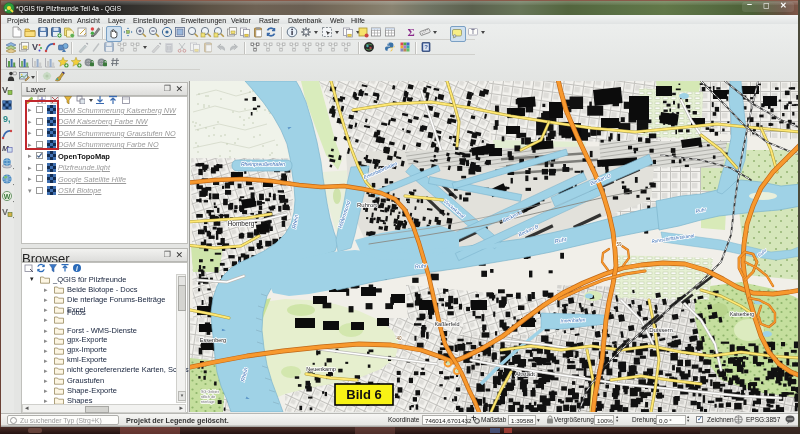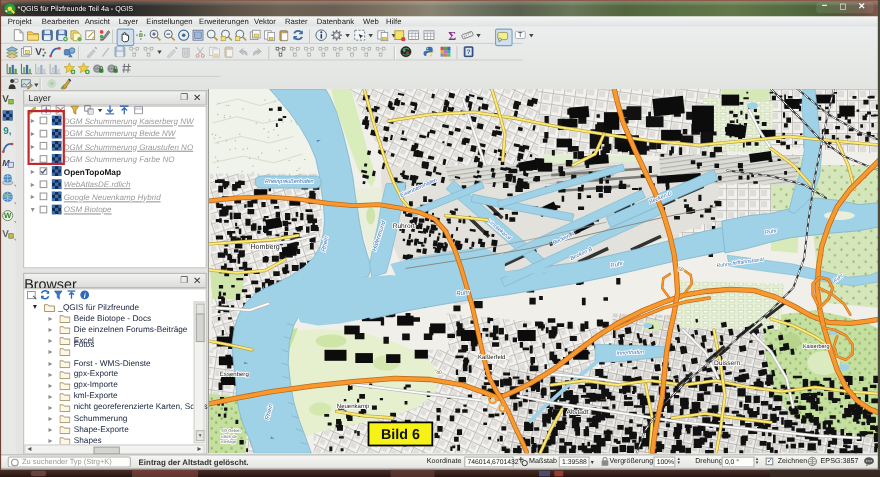--- a/index.html
+++ b/index.html
@@ -732,21 +732,21 @@
     <div style="position:absolute;left:47px;top:116.5px">
       <svg width="9" height="9" viewBox="0 0 9 9">
         <rect width="9" height="9" fill="#122c52"></rect>
         <rect width="3" height="3" fill="#3f6fb0"></rect>
         <rect x="6" width="3" height="3" fill="#3f6fb0"></rect>
         <rect x="3" y="3" width="3" height="3" fill="#3f6fb0"></rect>
         <rect y="6" width="3" height="3" fill="#3f6fb0"></rect>
         <rect x="6" y="6" width="3" height="3" fill="#3f6fb0"></rect>
       </svg>
     </div>
-    <span style="position:absolute;left:58px;top:117.0px;font-size:7.3px;font-style:italic;color:#9a9a9a;text-decoration:underline;white-space:nowrap">DGM Schummerung Beide NW</span>
+    <span style="position:absolute;left:58px;top:117.0px;font-size:7.3px;font-style:italic;color:#9a9a9a;text-decoration:underline;white-space:nowrap">DGM Kaiserberg Farbe NW</span>
     <span style="position:absolute;left:28px;top:129.0px;font-size:7px;color:#8c8c8c">▸</span>
     <div style="position:absolute;left:36px;top:129.0px;width:7px;height:7px;background:#fff;border:1px solid #9a9a9a;box-sizing:border-box"></div>
     <div style="position:absolute;left:47px;top:128.0px">
       <svg width="9" height="9" viewBox="0 0 9 9">
         <rect width="9" height="9" fill="#122c52"></rect>
         <rect width="3" height="3" fill="#3f6fb0"></rect>
         <rect x="6" width="3" height="3" fill="#3f6fb0"></rect>
         <rect x="3" y="3" width="3" height="3" fill="#3f6fb0"></rect>
         <rect y="6" width="3" height="3" fill="#3f6fb0"></rect>
         <rect x="6" y="6" width="3" height="3" fill="#3f6fb0"></rect>
@@ -758,21 +758,21 @@
     <div style="position:absolute;left:47px;top:139.5px">
       <svg width="9" height="9" viewBox="0 0 9 9">
         <rect width="9" height="9" fill="#122c52"></rect>
         <rect width="3" height="3" fill="#3f6fb0"></rect>
         <rect x="6" width="3" height="3" fill="#3f6fb0"></rect>
         <rect x="3" y="3" width="3" height="3" fill="#3f6fb0"></rect>
         <rect y="6" width="3" height="3" fill="#3f6fb0"></rect>
         <rect x="6" y="6" width="3" height="3" fill="#3f6fb0"></rect>
       </svg>
     </div>
-    <span style="position:absolute;left:58px;top:140.0px;font-size:7.3px;font-style:italic;color:#9a9a9a;white-space:nowrap">DGM Schummerung Farbe NO</span>
+    <span style="position:absolute;left:58px;top:140.0px;font-size:7.3px;font-style:italic;color:#9a9a9a;text-decoration:underline;white-space:nowrap">DGM Schummerung Farbe NO</span>
     <span style="position:absolute;left:28px;top:152.0px;font-size:7px;color:#8c8c8c">▸</span>
     <div style="position:absolute;left:36px;top:152.0px;width:7px;height:7px;background:#fff;border:1px solid #9a9a9a;box-sizing:border-box"></div>
     <div style="position:absolute;left:36px;top:152.0px;width:7px;height:7px">
       <svg width="7" height="7" viewBox="0 0 7 7">
         <path d="M1.2,3.6 L2.8,5.2 L5.8,1.4" fill="none" stroke="#44608a" stroke-width="1.2"></path>
       </svg>
     </div>
     <div style="position:absolute;left:47px;top:151.0px">
       <svg width="9" height="9" viewBox="0 0 9 9">
         <rect width="9" height="9" fill="#122c52"></rect>
@@ -789,34 +789,34 @@
     <div style="position:absolute;left:47px;top:162.5px">
       <svg width="9" height="9" viewBox="0 0 9 9">
         <rect width="9" height="9" fill="#122c52"></rect>
         <rect width="3" height="3" fill="#3f6fb0"></rect>
         <rect x="6" width="3" height="3" fill="#3f6fb0"></rect>
         <rect x="3" y="3" width="3" height="3" fill="#3f6fb0"></rect>
         <rect y="6" width="3" height="3" fill="#3f6fb0"></rect>
         <rect x="6" y="6" width="3" height="3" fill="#3f6fb0"></rect>
       </svg>
     </div>
-    <span style="position:absolute;left:58px;top:163.0px;font-size:7.3px;font-style:italic;color:#9a9a9a;text-decoration:underline;white-space:nowrap">WebAtlasDE.rdlich</span>
+    <span style="position:absolute;left:58px;top:163.0px;font-size:7.3px;font-style:italic;color:#9a9a9a;text-decoration:underline;white-space:nowrap">Pilzfreunde.light</span>
     <span style="position:absolute;left:28px;top:175.0px;font-size:7px;color:#8c8c8c">▸</span>
     <div style="position:absolute;left:36px;top:175.0px;width:7px;height:7px;background:#fff;border:1px solid #9a9a9a;box-sizing:border-box"></div>
     <div style="position:absolute;left:47px;top:174.0px">
       <svg width="9" height="9" viewBox="0 0 9 9">
         <rect width="9" height="9" fill="#122c52"></rect>
         <rect width="3" height="3" fill="#3f6fb0"></rect>
         <rect x="6" width="3" height="3" fill="#3f6fb0"></rect>
         <rect x="3" y="3" width="3" height="3" fill="#3f6fb0"></rect>
         <rect y="6" width="3" height="3" fill="#3f6fb0"></rect>
         <rect x="6" y="6" width="3" height="3" fill="#3f6fb0"></rect>
       </svg>
     </div>
-    <span style="position:absolute;left:58px;top:174.5px;font-size:7.3px;font-style:italic;color:#9a9a9a;text-decoration:underline;white-space:nowrap">Google Neuenkamp Hybrid</span>
+    <span style="position:absolute;left:58px;top:174.5px;font-size:7.3px;font-style:italic;color:#9a9a9a;text-decoration:underline;white-space:nowrap">Google Satellite Hilfe</span>
     <span style="position:absolute;left:28px;top:186.5px;font-size:7px;color:#8c8c8c">▾</span>
     <div style="position:absolute;left:36px;top:186.5px;width:7px;height:7px;background:#fff;border:1px solid #9a9a9a;box-sizing:border-box"></div>
     <div style="position:absolute;left:47px;top:185.5px">
       <svg width="9" height="9" viewBox="0 0 9 9">
         <rect width="9" height="9" fill="#122c52"></rect>
         <rect width="3" height="3" fill="#3f6fb0"></rect>
         <rect x="6" width="3" height="3" fill="#3f6fb0"></rect>
         <rect x="3" y="3" width="3" height="3" fill="#3f6fb0"></rect>
         <rect y="6" width="3" height="3" fill="#3f6fb0"></rect>
         <rect x="6" y="6" width="3" height="3" fill="#3f6fb0"></rect>
@@ -872,21 +872,21 @@
         <path d="M0.5,2 h3 l1,1.2 h5 v5 H0.5 z" fill="#fdf6e3" stroke="#8a7a4a" stroke-width="0.7"></path>
       </svg>
     </div>
     <span style="position:absolute;left:67px;top:284.6px;font-size:7.5px;color:#15213a;white-space:nowrap">Beide Biotope - Docs</span>
     <span style="position:absolute;left:44px;top:296.20000000000005px;font-size:7px;color:#8c8c8c">▸</span>
     <div style="position:absolute;left:54px;top:295.20000000000005px">
       <svg width="10" height="9" viewBox="0 0 10 9">
         <path d="M0.5,2 h3 l1,1.2 h5 v5 H0.5 z" fill="#fdf6e3" stroke="#8a7a4a" stroke-width="0.7"></path>
       </svg>
     </div>
-    <span style="position:absolute;left:67px;top:294.70000000000005px;font-size:7.5px;color:#15213a;white-space:nowrap">Die einzelnen Forums-Beiträge</span>
+    <span style="position:absolute;left:67px;top:294.70000000000005px;font-size:7.5px;color:#15213a;white-space:nowrap">Die nterlage Forums-Beiträge</span>
     <span style="position:absolute;left:44px;top:306.30000000000007px;font-size:7px;color:#8c8c8c">▸</span>
     <div style="position:absolute;left:54px;top:305.30000000000007px">
       <svg width="10" height="9" viewBox="0 0 10 9">
         <path d="M0.5,2 h3 l1,1.2 h5 v5 H0.5 z" fill="#fdf6e3" stroke="#8a7a4a" stroke-width="0.7"></path>
       </svg>
     </div>
     <span style="position:absolute;left:67px;top:304.80000000000007px;font-size:7.5px;color:#15213a;white-space:nowrap">Excel</span>
     <span style="position:absolute;left:44px;top:316.4000000000001px;font-size:7px;color:#8c8c8c">▸</span>
     <div style="position:absolute;left:54px;top:315.4000000000001px">
       <svg width="10" height="9" viewBox="0 0 10 9">
@@ -928,21 +928,21 @@
         <path d="M0.5,2 h3 l1,1.2 h5 v5 H0.5 z" fill="#fdf6e3" stroke="#8a7a4a" stroke-width="0.7"></path>
       </svg>
     </div>
     <span style="position:absolute;left:67px;top:365.4000000000002px;font-size:7.5px;color:#15213a;white-space:nowrap">nicht georeferenzierte Karten, Scans, Scr</span>
     <span style="position:absolute;left:44px;top:377.0000000000002px;font-size:7px;color:#8c8c8c">▸</span>
     <div style="position:absolute;left:54px;top:376.0000000000002px">
       <svg width="10" height="9" viewBox="0 0 10 9">
         <path d="M0.5,2 h3 l1,1.2 h5 v5 H0.5 z" fill="#fdf6e3" stroke="#8a7a4a" stroke-width="0.7"></path>
       </svg>
     </div>
-    <span style="position:absolute;left:67px;top:375.5000000000002px;font-size:7.5px;color:#15213a;white-space:nowrap">Schummerung</span>
+    <span style="position:absolute;left:67px;top:375.5000000000002px;font-size:7.5px;color:#15213a;white-space:nowrap">Graustufen</span>
     <span style="position:absolute;left:44px;top:387.10000000000025px;font-size:7px;color:#8c8c8c">▸</span>
     <div style="position:absolute;left:54px;top:386.10000000000025px">
       <svg width="10" height="9" viewBox="0 0 10 9">
         <path d="M0.5,2 h3 l1,1.2 h5 v5 H0.5 z" fill="#fdf6e3" stroke="#8a7a4a" stroke-width="0.7"></path>
       </svg>
     </div>
     <span style="position:absolute;left:67px;top:385.60000000000025px;font-size:7.5px;color:#15213a;white-space:nowrap">Shape-Exporte</span>
     <span style="position:absolute;left:44px;top:397.2000000000003px;font-size:7px;color:#8c8c8c">▸</span>
     <div style="position:absolute;left:54px;top:396.2000000000003px">
       <svg width="10" height="9" viewBox="0 0 10 9">
@@ -2915,21 +2915,21 @@
         <text x="429" y="165" font-size="4.5" fill="#7a4a10" font-style="normal" font-weight="normal" text-anchor="middle" stroke="#ffffff" stroke-width="1.6" paint-order="stroke" stroke-linejoin="round">59</text>
         <rect x="145" y="303" width="58" height="21" fill="#f7f215" stroke="#000000" stroke-width="1.6"></rect>
         <text x="174" y="318" font-size="13" font-weight="bold" fill="#111111" text-anchor="middle">Bild 6</text>
       </svg>
     </div>
 <div style="position:absolute;left:0px;top:413px;width:800px;height:14px;background:linear-gradient(#f6f6f4,#e0e0dc);border-top:1px solid #b8b8b4"></div>
     <div style="position:absolute;left:7px;top:415px;width:112px;height:10px;background:#fdfdfb;border:1px solid #b0b0ac;border-radius:2px;box-sizing:border-box">
       <span style="position:absolute;left:2px;top:1px;width:5px;height:5px;border:1px solid #999;border-radius:50%"></span>
       <span style="position:absolute;left:12px;top:1px;font-size:6.8px;color:#9a9a9a">Zu suchender Typ (Strg+K)</span>
     </div>
-    <span style="position:absolute;left:126px;top:416px;font-size:7.2px;font-weight:bold;color:#333">Eintrag der Altstadt gelöscht.</span>
+    <span style="position:absolute;left:126px;top:416px;font-size:7.2px;font-weight:bold;color:#333">Projekt der Legende gelöscht.</span>
     <span class="stlab" style="left:388px">Koordinate</span>
     <div class="stbox" style="left:422px;width:45px">
       <span>746014,6701432</span>
     </div>
     <div style="position:absolute;left:471px;top:415px;width:9px;height:9px">
       <svg width="9" height="9" viewBox="0 0 9 9">
         <path d="M2.5,0.5 V5.5 M0.5,2.5 H5" stroke="#333" stroke-width="0.9"></path>
         <circle cx="6" cy="6" r="2.4" fill="none" stroke="#333" stroke-width="0.9"></circle>
       </svg>
     </div>

